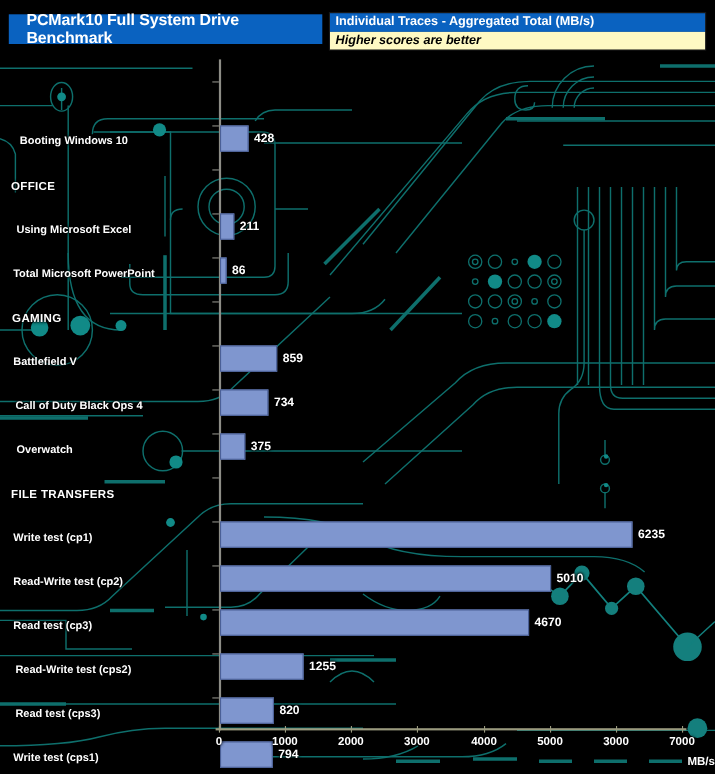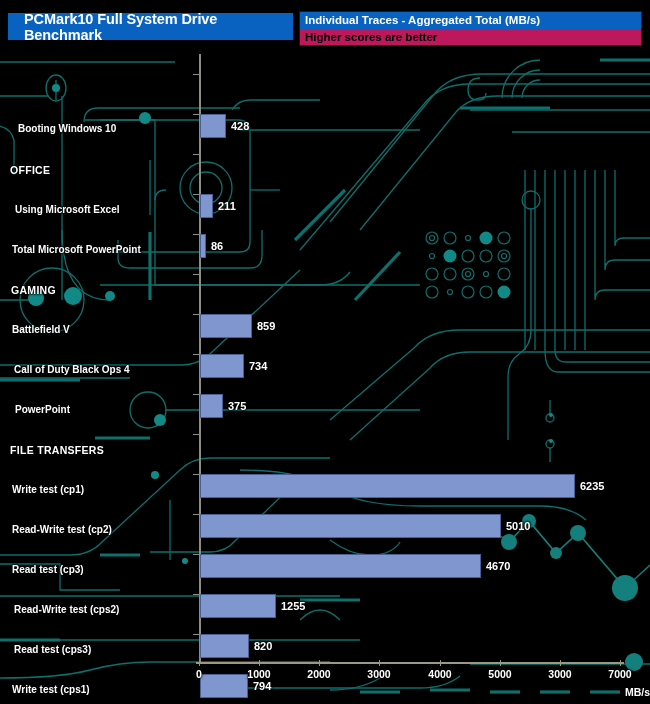--- a/index.html
+++ b/index.html
@@ -47,28 +47,29 @@
     background: #0a62c0;
     color: #ffffff;
     font-size: 11.5px;
     font-weight: bold;
     padding: 2px 0 2px 5px;
     height: 17px;
     line-height: 13px;
     white-space: nowrap;
   }
   .header-right-bottom {
-    background: #be185d;
+    background: #fef9c3;
     color: #000000;
     font-size: 11.5px;
     font-weight: bold;
     padding: 1px 0 1px 5px;
     height: 16px;
     line-height: 14px;
     white-space: nowrap;
+    font-style: italic;
   }
   
   #plot {
     position: absolute;
     left: 0; top: 52px;
     width: 650px; height: 652px;
     z-index: 4;
   }
   .cat-label {
     position: absolute;
@@ -333,21 +334,21 @@
     <div class="y-tick" style="top:542px"></div>
     <div class="y-tick" style="top:582px"></div>
 
     <div class="cat-label" style="left:18px; top:71px">Booting Windows 10</div>
     <div class="group-label" style="left:10px; top:112px">OFFICE</div>
     <div class="cat-label" style="left:15px; top:152px">Using Microsoft Excel</div>
     <div class="cat-label" style="left:12px; top:192px">Total Microsoft PowerPoint</div>
     <div class="group-label" style="left:11px; top:232px">GAMING</div>
     <div class="cat-label" style="left:12px; top:272px">Battlefield V</div>
     <div class="cat-label" style="left:14px; top:312px">Call of Duty Black Ops 4</div>
-    <div class="cat-label" style="left:15px; top:352px">PowerPoint</div>
+    <div class="cat-label" style="left:15px; top:352px">Overwatch</div>
     <div class="group-label" style="left:10px; top:392px">FILE TRANSFERS</div>
     <div class="cat-label" style="left:12px; top:432px">Write test (cp1)</div>
     <div class="cat-label" style="left:12px; top:472px">Read-Write test (cp2)</div>
     <div class="cat-label" style="left:12px; top:512px">Read test (cp3)</div>
     <div class="cat-label" style="left:14px; top:552px">Read-Write test (cps2)</div>
     <div class="cat-label" style="left:14px; top:592px">Read test (cps3)</div>
     <div class="cat-label" style="left:12px; top:632px">Write test (cps1)</div>
 
     <div class="bar" style="left:200px; top:62px;  width:26px"></div>
     <div class="bar" style="left:200px; top:142px; width:13px"></div>

